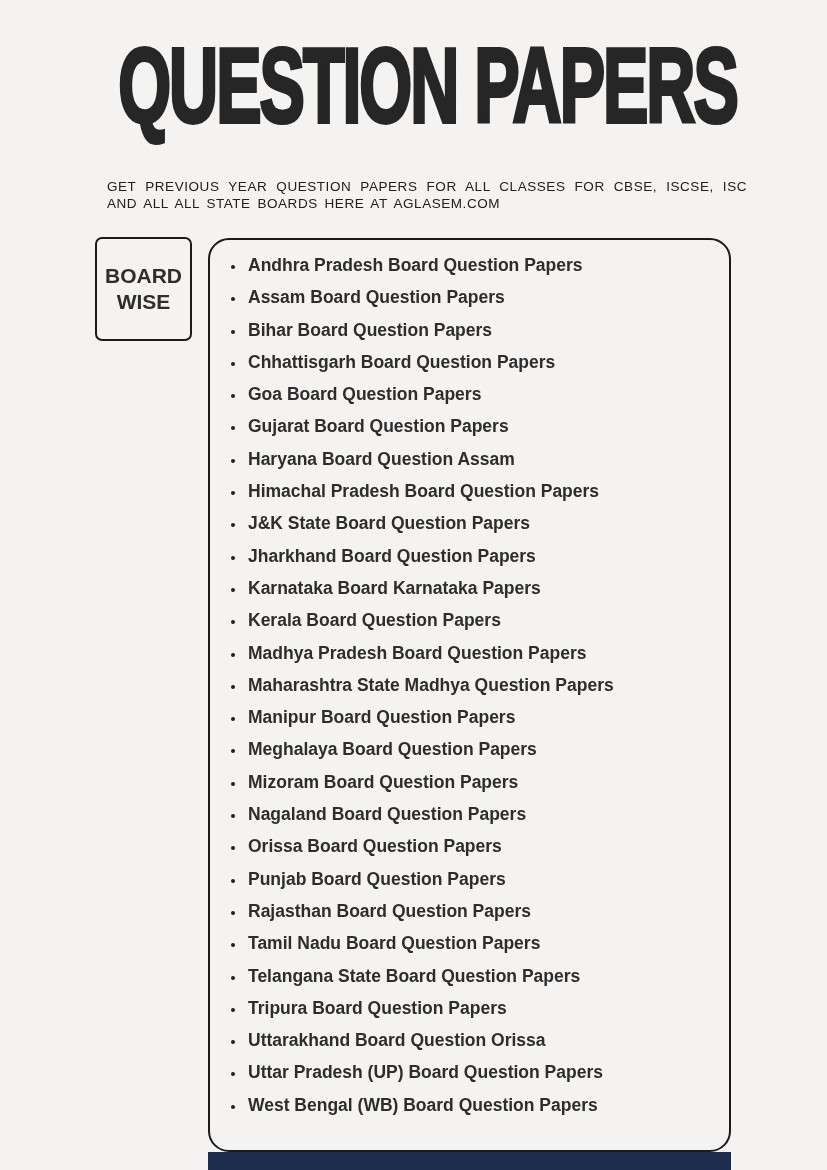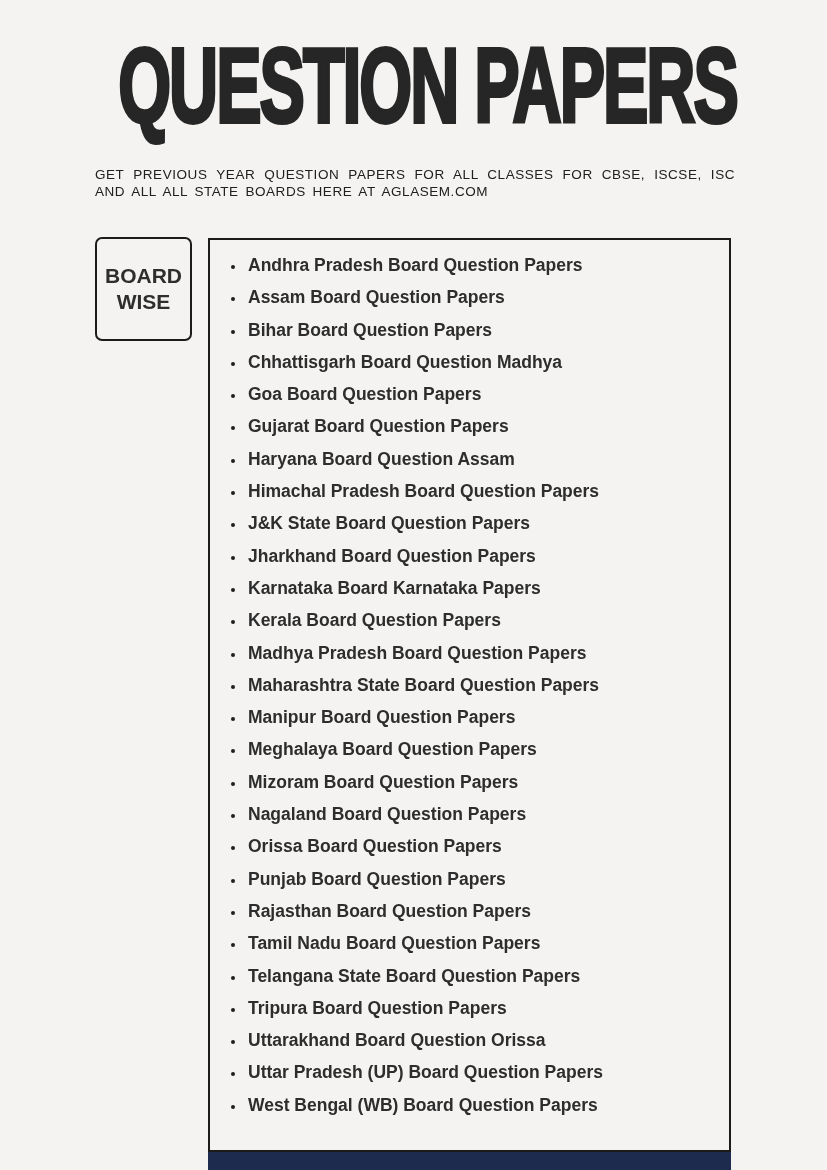--- a/index.html
+++ b/index.html
@@ -26,42 +26,42 @@
   }
   .title .stretch{
     display:inline-block;
     transform:scaleY(1.55);
     transform-origin:center top;
     color:var(--text);
     -webkit-text-stroke:2.5px var(--text);
   }
   .subtitle{
     position:absolute;top:166px;left:95px;width:640px;
-    margin:0;
+    margin:12px;
     font-size:13.5px;line-height:17px;
     letter-spacing:.55px;word-spacing:2.5px;
     text-align:justify;
     color:#202020;
   }
   .board-box{
     position:absolute;top:237px;left:95px;
     width:97px;height:104px;
     border:2px solid var(--border);
     border-radius:7px;
     display:flex;align-items:center;justify-content:center;
     text-align:center;
     font-size:21px;line-height:26px;font-weight:bold;
     color:#2e2e2e;
     padding:0;
   }
   .list-box{
     position:absolute;top:238px;left:208px;
     width:523px;height:914px;
     border:2px solid var(--border);
-    border-radius:0;
+    border-radius:21px;
     padding:9px 10px 9px 6px;
   }
   .list-box ul{
     margin:0;padding:0 0 0 30px;
     list-style:disc;
   }
   .list-box li{
     font-size:17.5px;
     font-weight:bold;
     line-height:32.3px;
@@ -88,31 +88,31 @@
 
 <div class="board-box">
   <span>BOARD WISE</span>
 </div>
 
 <div class="list-box">
   <ul>
       <li>Andhra Pradesh Board Question Papers</li>
       <li>Assam Board Question Papers</li>
       <li>Bihar Board Question Papers</li>
-      <li>Chhattisgarh Board Question Madhya</li>
+      <li>Chhattisgarh Board Question Papers</li>
       <li>Goa Board Question Papers</li>
       <li>Gujarat Board Question Papers</li>
       <li>Haryana Board Question Assam</li>
       <li>Himachal Pradesh Board Question Papers</li>
       <li>J&amp;K State Board Question Papers</li>
       <li>Jharkhand Board Question Papers</li>
       <li>Karnataka Board Karnataka Papers</li>
       <li>Kerala Board Question Papers</li>
       <li>Madhya Pradesh Board Question Papers</li>
-      <li>Maharashtra State Board Question Papers</li>
+      <li>Maharashtra State Madhya Question Papers</li>
       <li>Manipur Board Question Papers</li>
       <li>Meghalaya Board Question Papers</li>
       <li>Mizoram Board Question Papers</li>
       <li>Nagaland Board Question Papers</li>
       <li>Orissa Board Question Papers</li>
       <li>Punjab Board Question Papers</li>
       <li>Rajasthan Board Question Papers</li>
       <li>Tamil Nadu Board Question Papers</li>
       <li>Telangana State Board Question Papers</li>
       <li>Tripura Board Question Papers</li>

